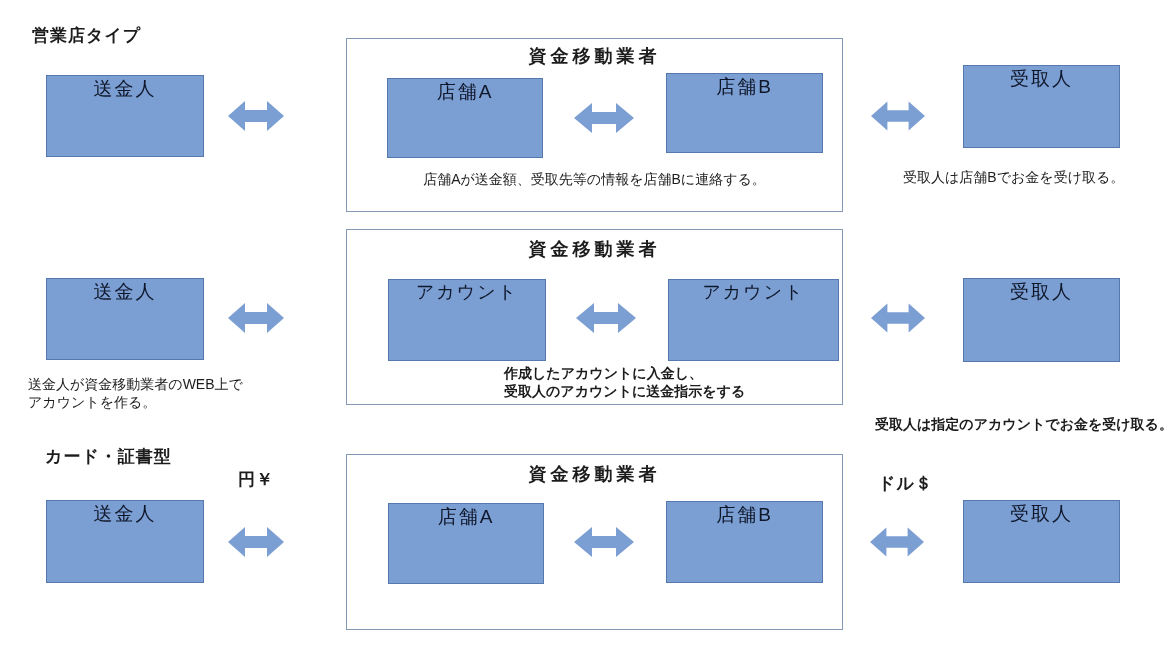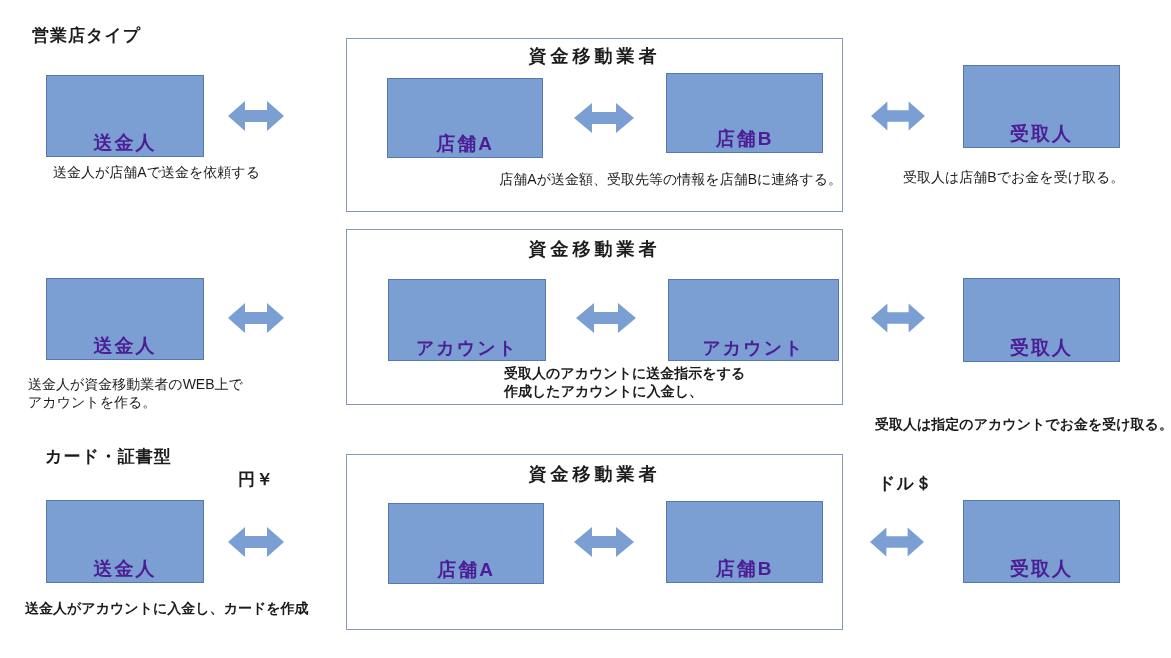--- a/index.html
+++ b/index.html
@@ -11,22 +11,22 @@
   html,body{margin:0;padding:0;background:#fff;}
   .stage{
     position:relative;width:1171px;height:658px;background:#ffffff;
     font-family:"Liberation Sans", sans-serif;color:var(--text);overflow:hidden;
   }
   .abs{position:absolute;}
   .row{position:absolute;left:0;width:1171px;margin-top:15px;}
   .heading{font-weight:bold;font-size:17px;letter-spacing:1px;white-space:nowrap;}
   .bluebox{
     background:var(--box-fill);border:1px solid var(--box-border);
-    display:flex;align-items:flex-end;justify-content:center;
-    color:#4c1d95;font-size:19px;letter-spacing:2px;box-sizing:border-box;white-space:nowrap;font-weight:bold;
+    display:flex;align-items:flex-start;justify-content:center;
+    color:#0f172a;font-size:19px;letter-spacing:2px;box-sizing:border-box;white-space:nowrap;
   }
   .container{border:1px solid var(--container-border);box-sizing:border-box;}
   .op-title{position:absolute;left:0;right:0;text-align:center;font-weight:bold;font-size:18px;letter-spacing:4px;}
   .caption{font-size:14px;line-height:18px;white-space:nowrap;}
   .caption.bold{font-weight:bold;}
   .caption.centered{left:0;right:0;text-align:center;}
   .currency{font-weight:bold;font-size:17px;letter-spacing:1px;white-space:nowrap;}
   svg.arrow{display:block;}
   svg.arrow polygon{fill:var(--box-fill);}
 </style>
@@ -50,32 +50,31 @@
       <div class="op-title" style="top:5px;">資金移動業者</div>
       <div class="abs bluebox" style="left:40px;top:39px;width:156px;height:80px;">
         <span>店舗A</span>
       </div>
       <svg class="abs arrow" style="left:227px;top:64px;" width="60" height="30" viewBox="0 0 60 30">
         <polygon points="0,15 18,0 18,9 42,9 42,0 60,15 42,30 42,21 18,21 18,30"></polygon>
       </svg>
       <div class="abs bluebox" style="left:319px;top:34px;width:157px;height:80px;">
         <span>店舗B</span>
       </div>
-      <div class="abs caption centered" style="top:131px;text-align:right;">店舗Aが送金額、受取先等の情報を店舗Bに連絡する。</div>
+      <div class="abs caption centered" style="top:131px;">店舗Aが送金額、受取先等の情報を店舗Bに連絡する。</div>
     </div>
 
     <svg class="abs arrow" style="left:871px;top:86px;" width="54" height="30" viewBox="0 0 56 30">
       <polygon points="0,15 17,0 17,9 39,9 39,0 56,15 39,30 39,21 17,21 17,30"></polygon>
     </svg>
 
     <div class="abs bluebox" style="left:963px;top:50px;width:157px;height:83px;">
       <span>受取人</span>
     </div>
 
-    <div class="abs caption" style="left:53px;top:148px;">送金人が店舗Aで送金を依頼する</div>
     <div class="abs caption" style="left:903px;top:153px;">受取人は店舗Bでお金を受け取る。</div>
   </div>
 
   <div class="row" style="top:188px;height:240px;">
 
     <div class="abs bluebox" style="left:46px;top:75px;width:158px;height:82px;">
       <span>送金人</span>
     </div>
 
     <svg class="abs arrow" style="left:228px;top:100px;" width="56" height="30" viewBox="0 0 56 30">
@@ -87,22 +86,22 @@
       <div class="abs bluebox" style="left:41px;top:49px;width:158px;height:82px;font-size:18px;">
         <span>アカウント</span>
       </div>
       <svg class="abs arrow" style="left:229px;top:73px;" width="60" height="30" viewBox="0 0 60 30">
         <polygon points="0,15 18,0 18,9 42,9 42,0 60,15 42,30 42,21 18,21 18,30"></polygon>
       </svg>
       <div class="abs bluebox" style="left:321px;top:49px;width:171px;height:82px;font-size:18px;">
         <span>アカウント</span>
       </div>
       <div class="abs caption bold" style="left:157px;top:134px;">
+        <div>作成したアカウントに入金し、</div>
         <div>受取人のアカウントに送金指示をする</div>
-        <div>作成したアカウントに入金し、</div>
       </div>
     </div>
 
     <svg class="abs arrow" style="left:871px;top:100px;" width="54" height="30" viewBox="0 0 56 30">
       <polygon points="0,15 17,0 17,9 39,9 39,0 56,15 39,30 39,21 17,21 17,30"></polygon>
     </svg>
 
     <div class="abs bluebox" style="left:963px;top:75px;width:157px;height:84px;">
       <span>受取人</span>
     </div>
@@ -142,17 +141,16 @@
 
     <svg class="abs arrow" style="left:870px;top:84px;" width="54" height="30" viewBox="0 0 56 30">
       <polygon points="0,15 17,0 17,9 39,9 39,0 56,15 39,30 39,21 17,21 17,30"></polygon>
     </svg>
 
     <div class="abs bluebox" style="left:963px;top:57px;width:157px;height:83px;">
       <span>受取人</span>
     </div>
 
     <div class="abs caption bold" style="left:25px;top:156px;">
-      <div>送金人がアカウントに入金し、カードを作成</div>
     </div>
   </div>
 
 </div>
 
 </body></html>

